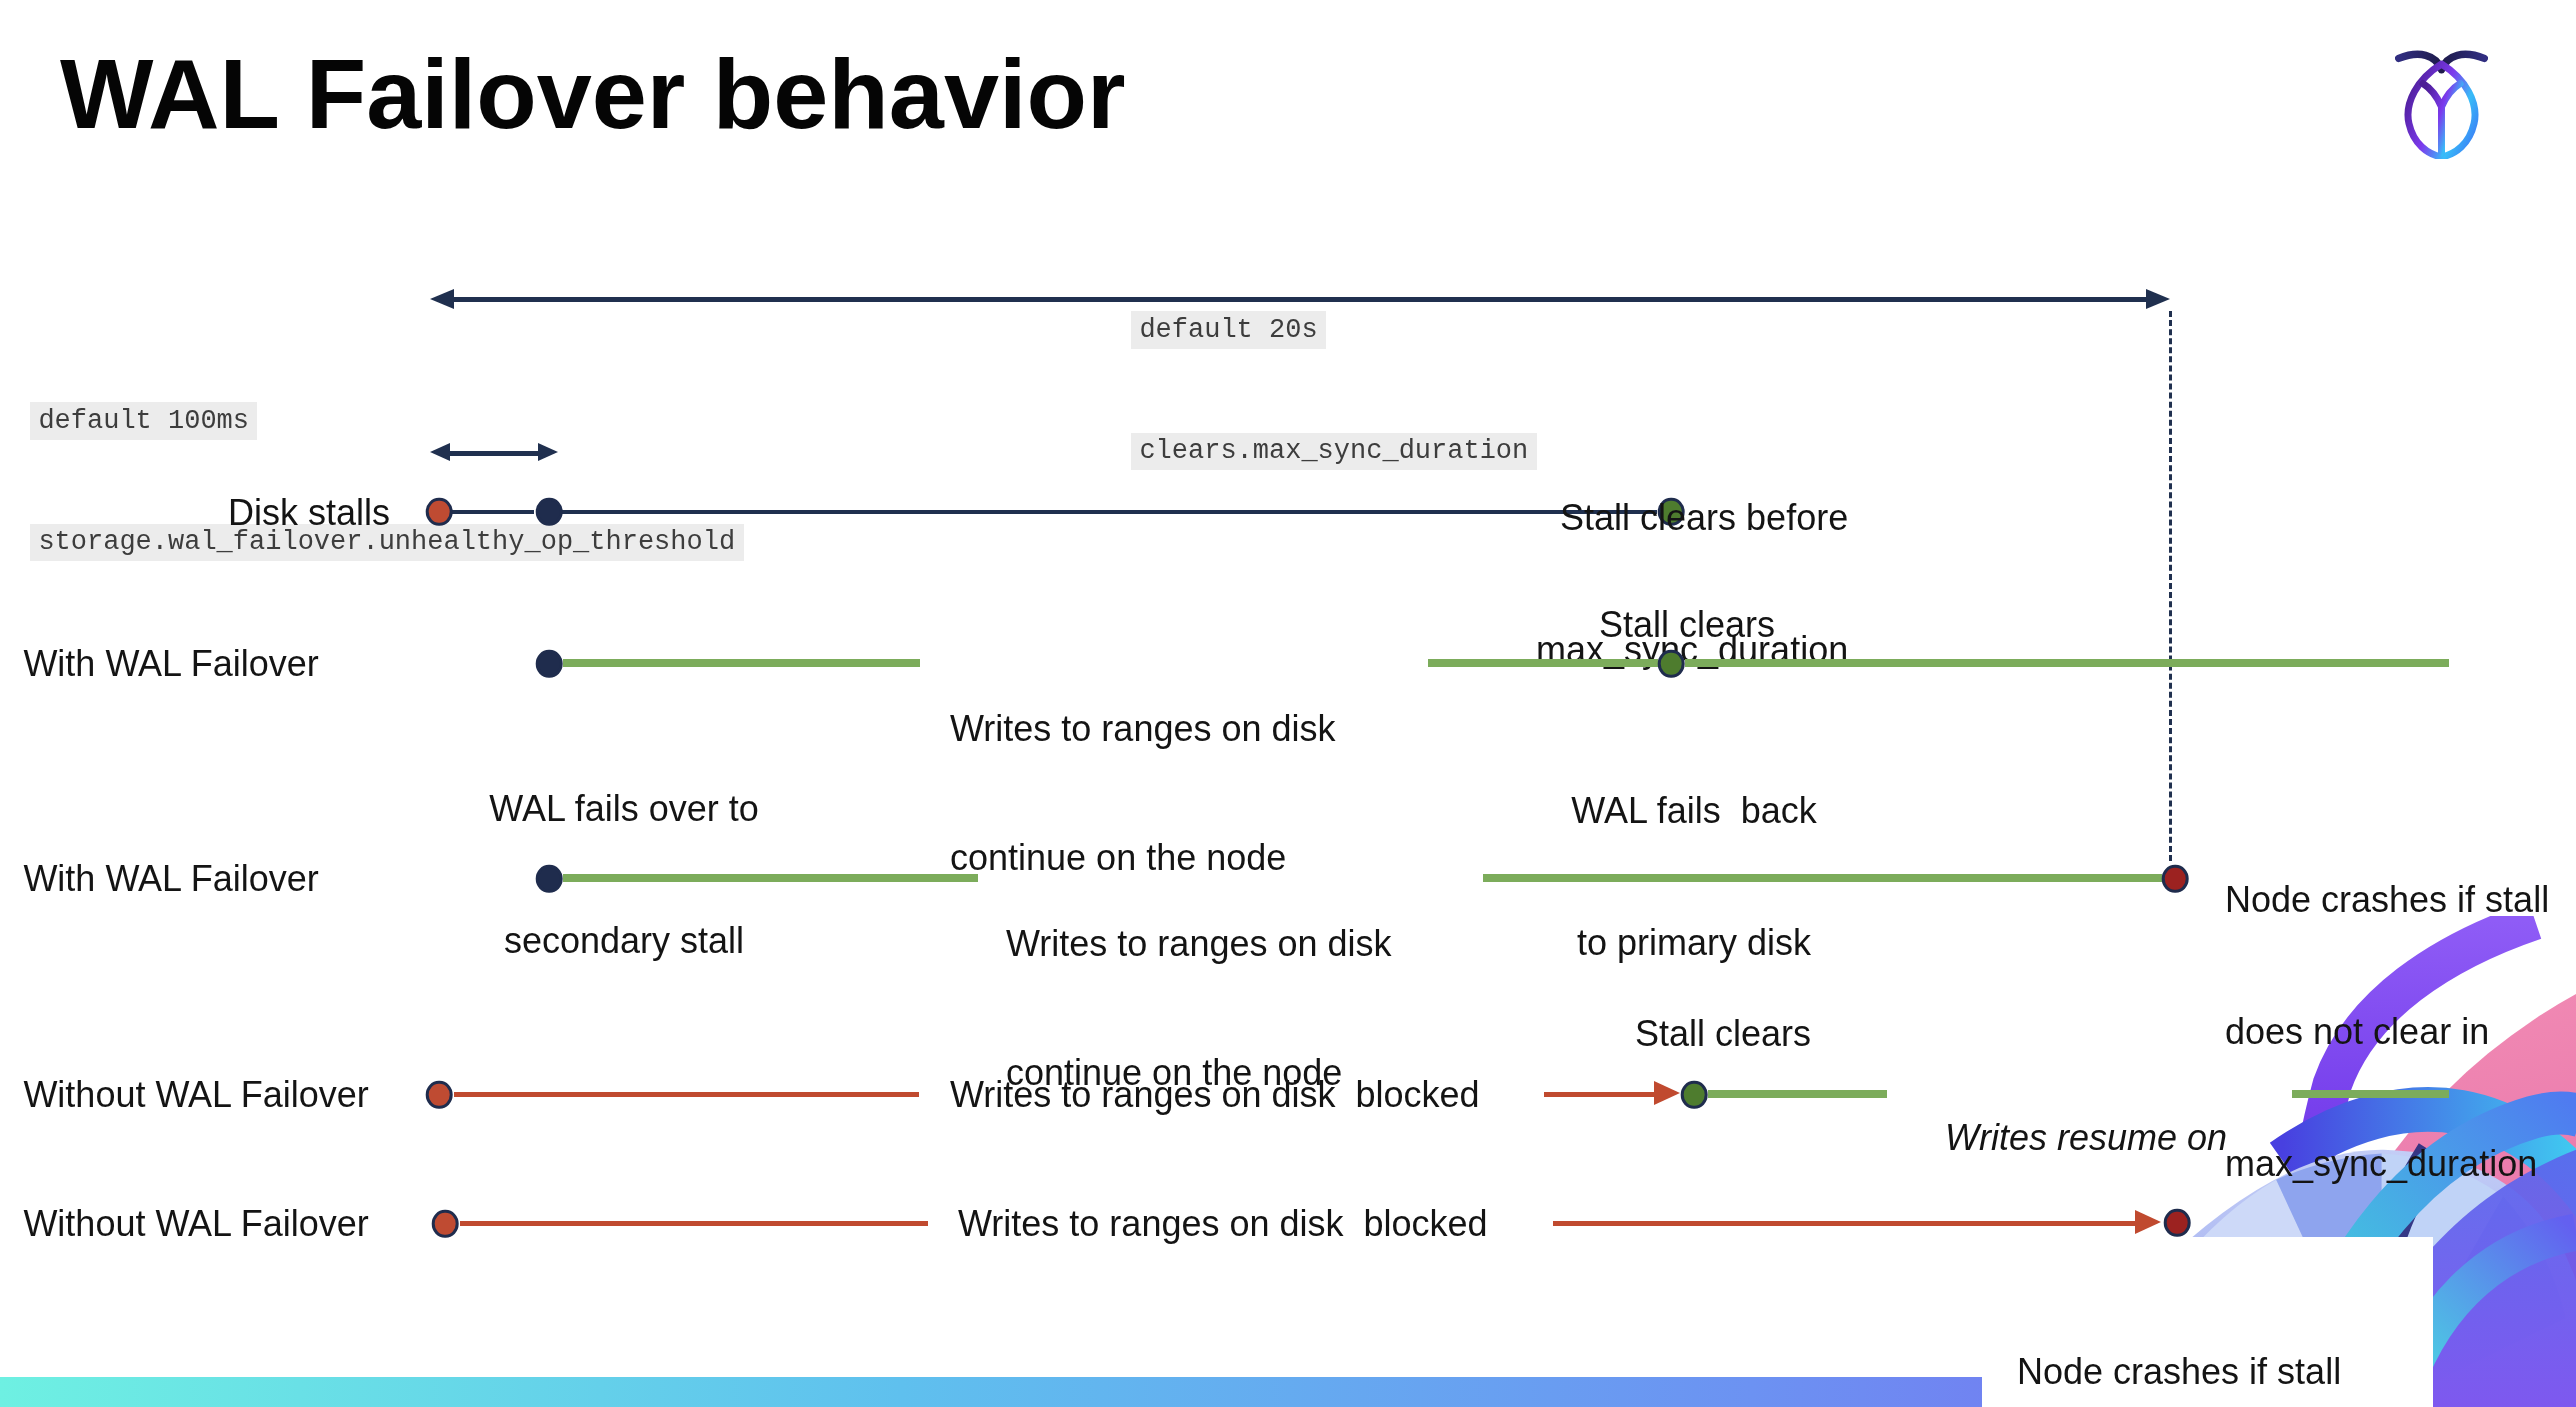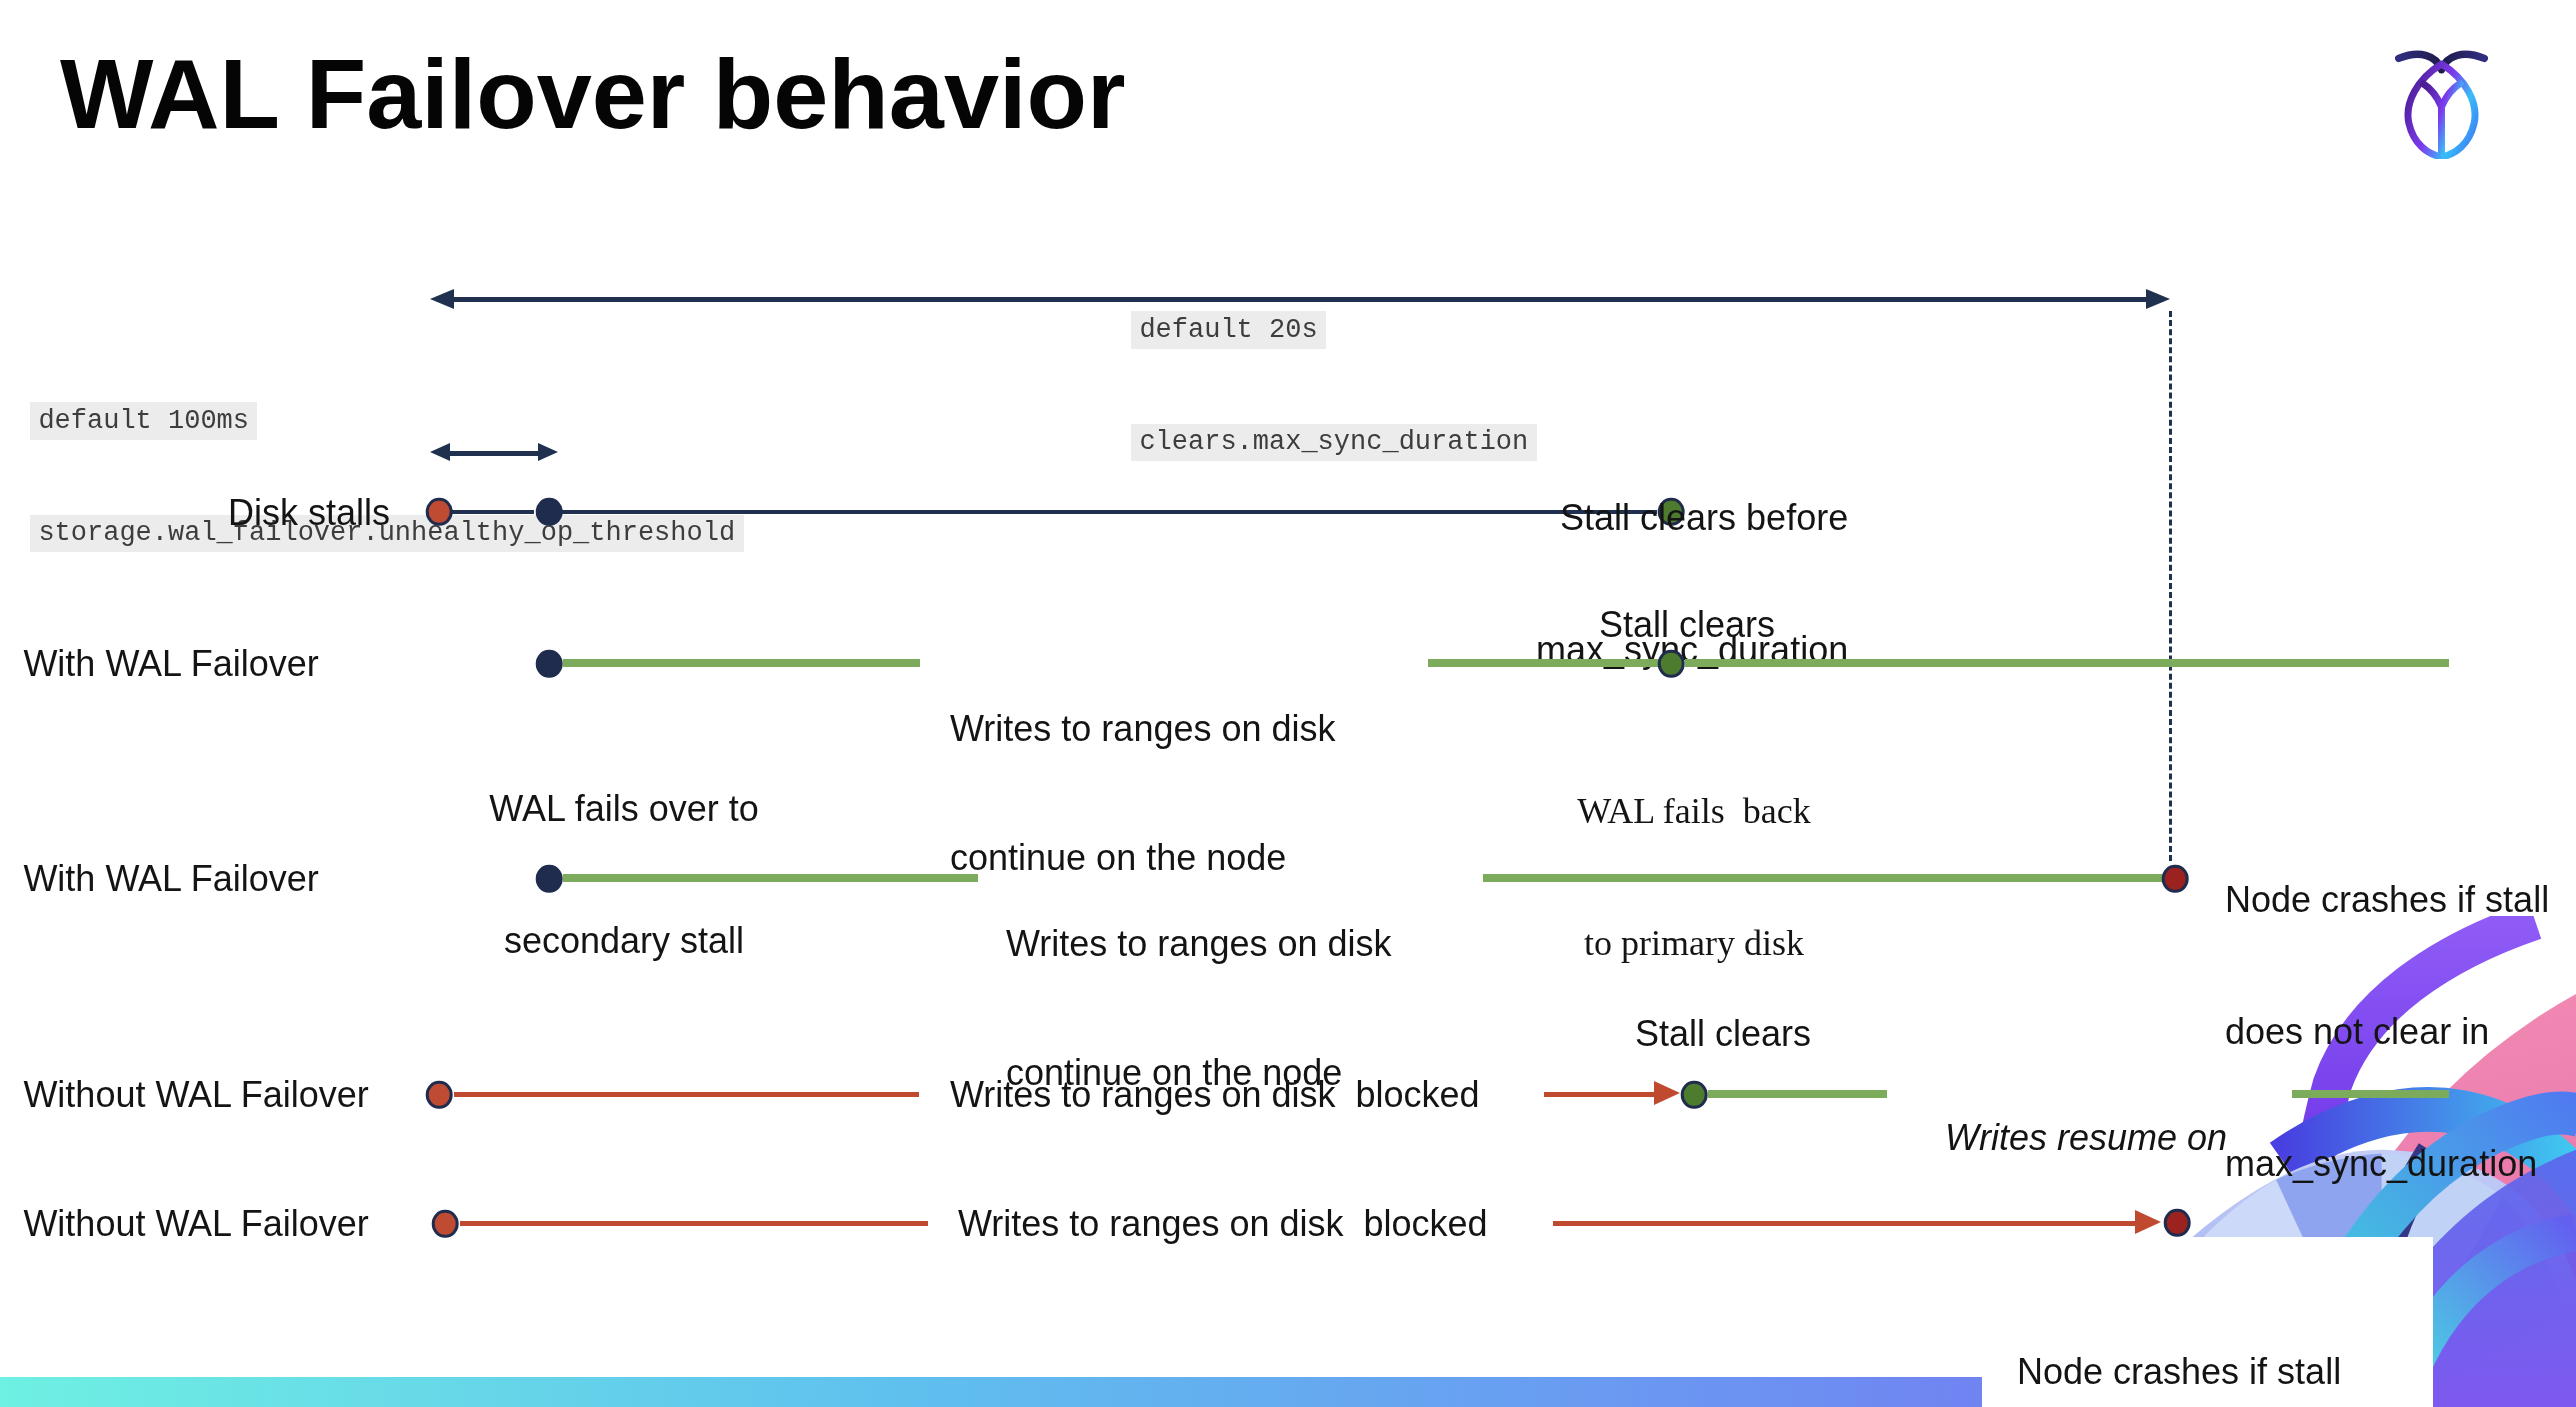--- a/index.html
+++ b/index.html
@@ -26,21 +26,21 @@
   .tri.r{border-top:10.3px solid transparent;border-bottom:10.3px solid transparent;border-left:24px solid #20304f;}
   .tri.sml{border-top:9.3px solid transparent;border-bottom:9.3px solid transparent;border-right:20.6px solid #20304f;}
   .tri.smr{border-top:9.3px solid transparent;border-bottom:9.3px solid transparent;border-left:20.6px solid #20304f;}
   .tri.redr{border-top:12px solid transparent;border-bottom:12px solid transparent;border-left:26px solid #c04a2f;}
   
   .t{position:absolute;font-size:36px;line-height:43px;color:#141414;white-space:pre;}
   .t.c{transform:translateX(-50%);text-align:center;}
   .t.lh47{line-height:44px;}
   .code{position:absolute;font-family:"Liberation Mono","DejaVu Sans Mono",monospace;
         font-size:27px;line-height:32px;color:#3d3d3d;white-space:pre;}
-  .code span{display:table;background:#ececec;padding:2.8px 8.4px;margin-bottom:11px;}
+  .code span{display:table;background:#ececec;padding:2.8px 8.4px;margin-bottom:20px;}
   .whitebox{position:absolute;background:#ffffff;}
   .bar{position:absolute;background:linear-gradient(90deg,#6ef0e2 0%,#5fc0ee 35%,#6c92f2 68%,#7b5ef0 100%);}
 </style>
 </head>
 <body>
 
 <div id="canvas">
 
   <div class="bar" style="left:0;top:1377px;width:2576px;height:31px;"></div>
 
@@ -150,21 +150,21 @@
   <div class="dot green" style="left:1671px;top:664px;"></div>
   <div class="t" style="left:950px;top:621px;">
     <div>Writes to ranges on disk</div>
     <div>continue on the node</div>
   </div>
   <div class="t c" style="left:1687px;top:603px;">Stall clears</div>
   <div class="t c lh47" style="left:624px;top:699px;">
     <div>WAL fails over to</div>
     <div>secondary stall</div>
   </div>
-  <div class="t c lh47" style="left:1694px;top:701px;font-family:Liberation Serif, serif;">
+  <div class="t c lh47" style="left:1694px;top:701px;">
     <div>WAL fails  back</div>
     <div>to primary disk</div>
   </div>
 
   <div class="t" style="left:23.4px;top:857px;">With WAL Failover</div>
   <div class="ln-g" style="left:563px;top:874px;width:415px;"></div>
   <div class="ln-g" style="left:1483px;top:874px;width:679px;"></div>
   <div class="dot navy" style="left:549px;top:879px;"></div>
   <div class="dot darkred" style="left:2175px;top:879px;"></div>
   <div class="t" style="left:1006px;top:836px;">

